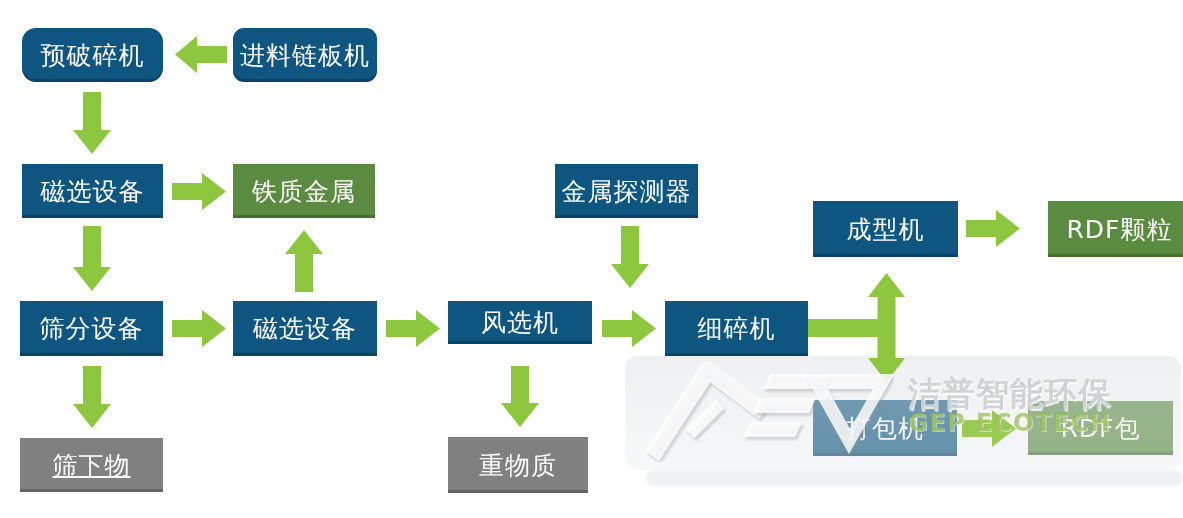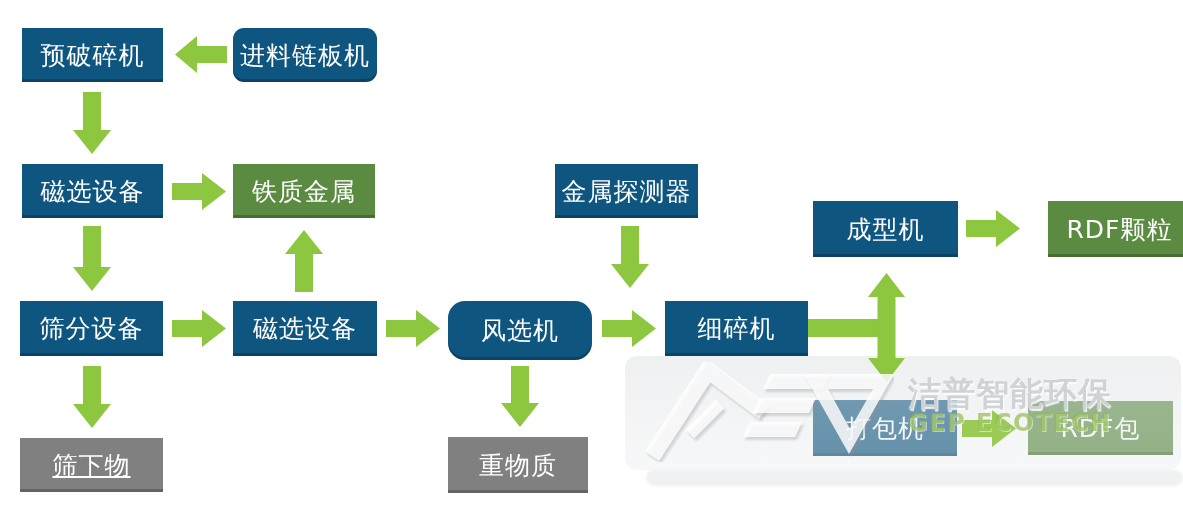--- a/index.html
+++ b/index.html
@@ -85,33 +85,33 @@
     z-index: 4;
     white-space: nowrap;
     text-align: right;
   }
 </style>
 </head>
 <body>
 
 <div class="stage">
 
-  <div class="node blue" style="left:22px; top:28px; width:141px; height:54px;">预破碎机</div>
+  <div class="node blue" style="left:22px; top:28px; width:141px; height:54px;border-radius:14px;">预破碎机</div>
   <div class="node blue" style="left:233px; top:28px; width:144px; height:54px;border-radius:11px;">进料链板机</div>
 
   <div class="node blue" style="left:22px; top:164px; width:141px; height:54px;">磁选设备</div>
   <div class="node blue" style="left:555px; top:164px; width:143px; height:54px;">金属探测器</div>
   <div class="node green" style="left:233px; top:164px; width:142px; height:54px;">铁质金属</div>
 
   <div class="node blue" style="left:813px; top:201px; width:145px; height:56px;">成型机</div>
   <div class="node green" style="left:1027px; top:201px; width:143px; height:56px;margin-left:21px;">RDF颗粒</div>
 
   <div class="node blue" style="left:20px; top:301px; width:143px; height:55px;">筛分设备</div>
   <div class="node blue" style="left:233px; top:301px; width:144px; height:55px;">磁选设备</div>
-  <div class="node blue" style="left:448px; top:301px; width:144px; height:59px;border-radius:17px;">风选机</div>
+  <div class="node blue" style="left:448px; top:301px; width:144px; height:43px;">风选机</div>
   <div class="node blue" style="left:665px; top:301px; width:143px; height:55px;">细碎机</div>
 
   <div class="node gray" style="left:20px; top:438px; width:143px; height:54px;text-decoration:underline;">筛下物</div>
   <div class="node gray" style="left:448px; top:437px; width:140px; height:56px;">重物质</div>
   <div class="node blue" style="left:813px; top:400px; width:144px; height:56px;">打包机</div>
   <div class="node green" style="left:1028px; top:401px; width:145px; height:54px;">RDF包</div>
 
   <svg class="arrow" style="left:175px; top:36px;" width="52" height="37" viewBox="0 0 52 37">
     <polygon points="52,10 22,10 22,0 0,18.5 22,37 22,27 52,27"></polygon>
   </svg>

